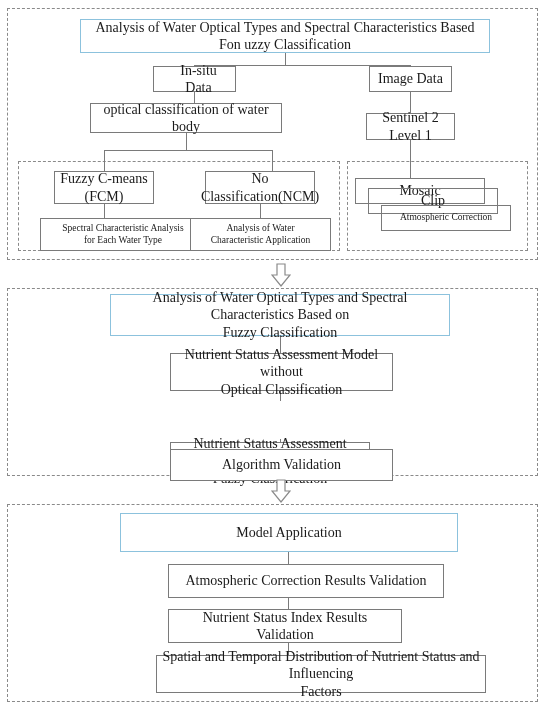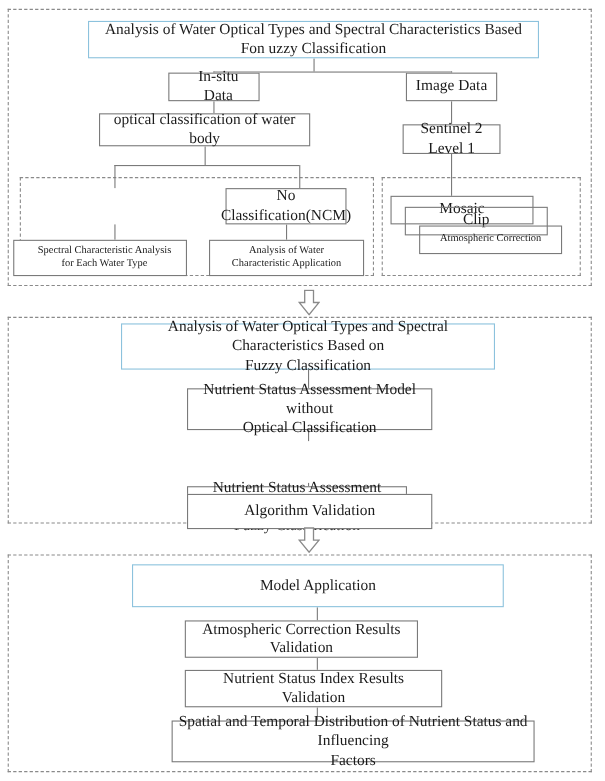--- a/index.html
+++ b/index.html
@@ -107,32 +107,38 @@
 
   <div class="line v" style="left:186px; top:133px; height:17px;"></div>
   <div class="line h" style="left:104px; top:150px; width:168px;"></div>
   <div class="line v" style="left:104px; top:150px; height:21px;"></div>
   <div class="line v" style="left:272px; top:150px; height:21px;"></div>
 
   <div class="line v" style="left:410px; top:140px; height:38px;"></div>
 
   <div class="subgroup" style="left:18px; top:161px; width:322px; height:90px;"></div>
 
+  <div class="node" style="left:54px; top:171px; width:100px; height:33px;">
+    <span>
+      <span>Fuzzy C-means</span><br>
+      <span>(FCM)</span>
+    </span>
+  </div>
 
   <div class="node" style="left:205px; top:171px; width:110px; height:33px;">
     <span>
       <span>No</span><br>
       <span>Classification(NCM)</span>
     </span>
   </div>
 
   <div class="line v" style="left:104px; top:204px; height:14px;"></div>
   <div class="line v" style="left:260px; top:204px; height:14px;"></div>
 
-  <div class="node small" style="left:12px; top:218px; width:158px; height:33px;padding-left:12px;">
+  <div class="node small" style="left:40px; top:218px; width:158px; height:33px;padding-left:12px;">
     <span>
       <span>Spectral Characteristic Analysis</span><br>
       <span>for Each Water Type</span>
     </span>
   </div>
 
   <div class="node small" style="left:190px; top:218px; width:141px; height:33px;">
     <span>
       <span>Analysis of Water</span><br>
       <span>Characteristic Application</span>
@@ -199,21 +205,21 @@
   </div>
 
   <div class="stage" style="left:7px; top:504px; width:531px; height:198px;"></div>
 
   <div class="node accent" style="left:120px; top:513px; width:338px; height:39px;">
     <span>Model Application</span>
   </div>
 
   <div class="line v" style="left:288px; top:552px; height:12px;"></div>
 
-  <div class="node" style="left:168px; top:564px; width:212px; height:34px;">
+  <div class="node" style="left:168px; top:564px; width:276px; height:34px;">
     <span>Atmospheric Correction Results Validation</span>
   </div>
 
   <div class="line v" style="left:288px; top:598px; height:11px;"></div>
 
   <div class="node" style="left:168px; top:609px; width:234px; height:34px;">
     <span>Nutrient Status Index Results Validation</span>
   </div>
 
   <div class="line v" style="left:288px; top:643px; height:12px;"></div>

